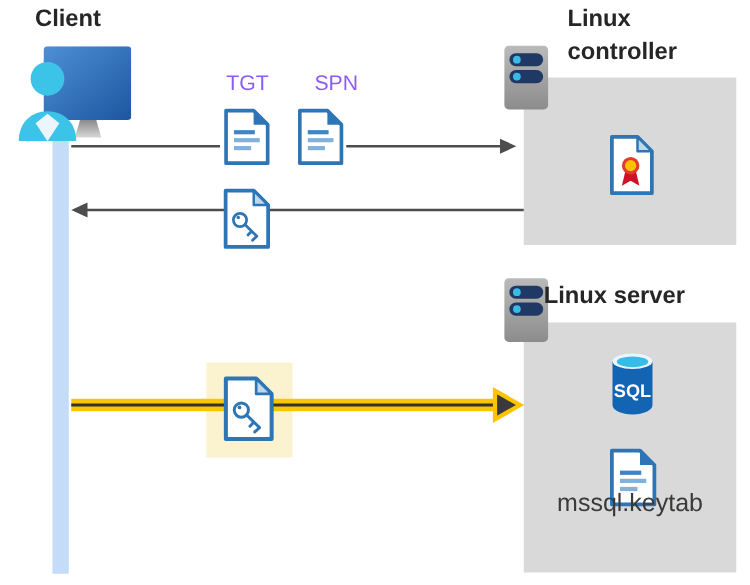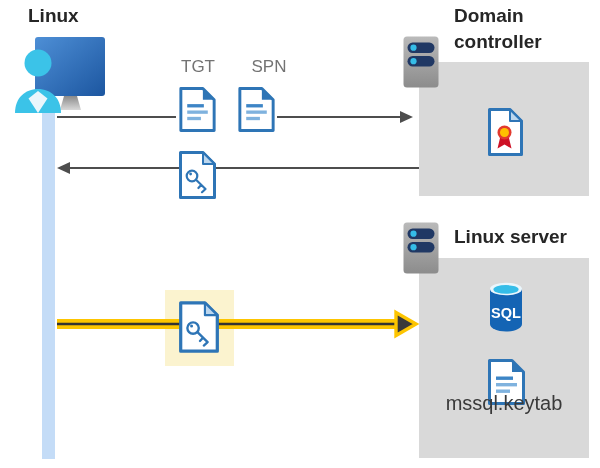--- a/index.html
+++ b/index.html
@@ -2,21 +2,21 @@
 <html><head>
 <meta charset="utf-8">
 <style>
   html,body{margin:0;padding:0;background:#ffffff;}
   #canvas{
     position:relative;width:600px;height:468px;background:#ffffff;overflow:hidden;
     font-family:"Liberation Sans","DejaVu Sans",sans-serif;
   }
   .abs{position:absolute;}
   .hdr{font-weight:bold;font-size:19px;line-height:26px;color:#262626;}
-  .ticket-lbl{font-size:17px;color:#737373;text-align:center;}
+  .ticket-lbl{font-size:17px;color:#8b5cf6;text-align:center;}
   .filename{font-size:20px;color:#3a3a3a;text-align:center;}
   .graybox{background:#d9d9d9;}
   .hlbox{background:#fbf3cf;}
   svg{display:block;}
 </style>
 </head>
 <body>
 
 <div id="canvas">
 
@@ -147,24 +147,24 @@
   </svg>
 
   <svg class="abs" style="left:487px;top:357px;" width="39" height="50" viewBox="0 0 39 48">
     <path d="M2.5 2.5 H25 L36.5 14 V45.5 H2.5 Z" fill="#fff" stroke="#2E75B6" stroke-width="3" stroke-linejoin="round"></path>
     <path d="M25 2.5 L36.5 14 H25 Z" fill="#2E75B6"></path>
     <rect x="9" y="18.5" width="17" height="3.4" fill="#3D85C6"></rect>
     <rect x="9" y="25" width="21" height="3.4" fill="#7FB2DE"></rect>
     <rect x="9" y="31.5" width="14" height="3.4" fill="#7FB2DE"></rect>
   </svg>
 
-  <div class="abs hdr" style="left:28px;top:3px;">Linux</div>
+  <div class="abs hdr" style="left:28px;top:3px;">Client</div>
 
   <div class="abs ticket-lbl" style="left:176px;top:57px;width:44px;">TGT</div>
   <div class="abs ticket-lbl" style="left:247px;top:57px;width:44px;">SPN</div>
 
-  <div class="abs hdr" style="left:454px;top:3px;width:124px;">Domain controller</div>
+  <div class="abs hdr" style="left:454px;top:3px;width:124px;">Linux controller</div>
 
-  <div class="abs hdr" style="left:454px;top:224px;width:140px;">Linux server</div>
+  <div class="abs hdr" style="left:435px;top:224px;width:140px;">Linux server</div>
 
   <div class="abs filename" style="left:419px;top:392px;width:170px;">mssql.keytab</div>
 
 </div>
 
 </body></html>

